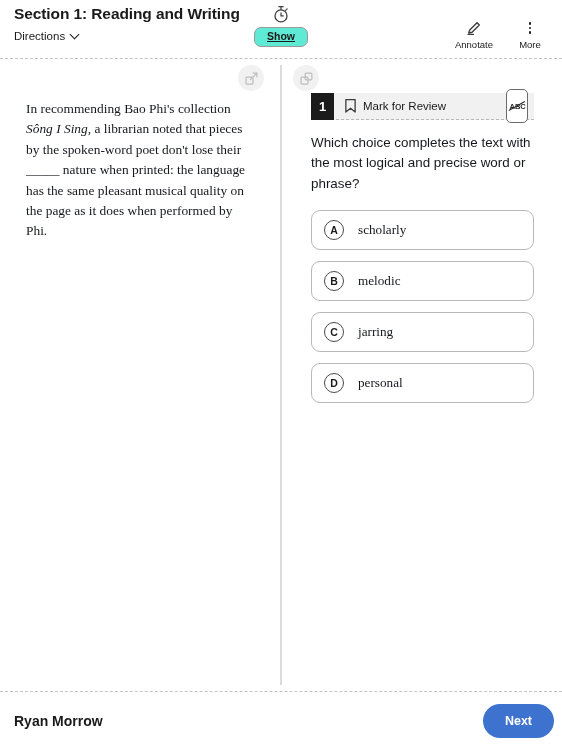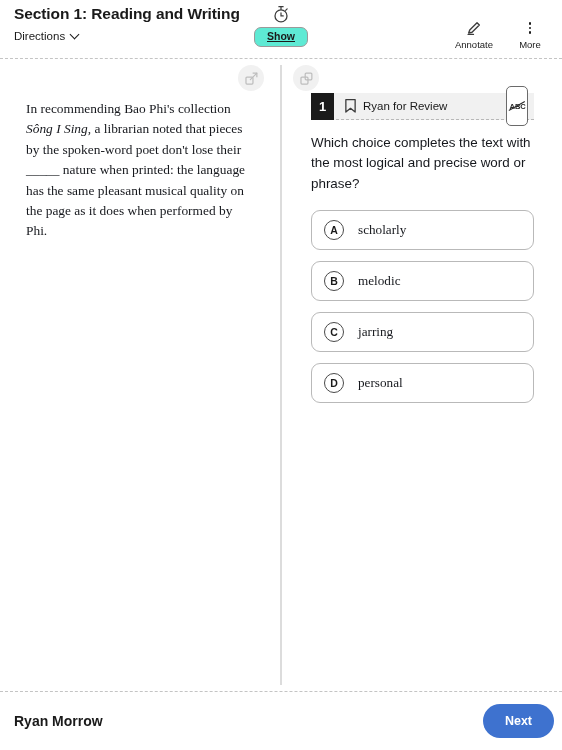--- a/index.html
+++ b/index.html
@@ -220,21 +220,21 @@
     align-items: center;
     gap: 6px;
     margin-left: 10px;
     cursor: pointer;
   }
   .bookmark-icon { width: 13px; height: 16px; display: block; }
   .mark-review-label { font-size: 11.5px; color: #1a1a1a; }
 
   .abc-btn {
     margin-left: auto;
-    width: 22px; height: 40px;
+    width: 22px; height: 34px;
     border: 1.2px solid #6a6a6a;
     border-radius: 5px;
     background: #fff;
     display: flex;
     align-items: center;
     justify-content: center;
     cursor: pointer;
     padding: 0;
   }
   .abc-icon { width: 18px; height: 14px; display: block; }
@@ -418,21 +418,21 @@
         </svg>
       </button>
 
       <div class="qbar">
         <div class="qnum">1</div>
 
         <div class="mark-review">
           <svg class="bookmark-icon" viewBox="0 0 14 17">
             <path d="M2 1.6 h10 v13.4 l-5 -4 -5 4 Z" fill="none" stroke="#3c3c3c" stroke-width="1.4" stroke-linejoin="round"></path>
           </svg>
-          <span class="mark-review-label">Ryan for Review</span>
+          <span class="mark-review-label">Mark for Review</span>
         </div>
 
         <button class="abc-btn">
           <svg class="abc-icon" viewBox="0 0 20 14">
             <text x="1.6" y="10.4" font-family="Liberation Sans, sans-serif" font-size="8.4" font-weight="700" fill="#2a2a2a">ABC</text>
             <path d="M1.4 11.6 L18.2 2.2" stroke="#2a2a2a" stroke-width="1.25" stroke-linecap="round"></path>
           </svg>
         </button>
       </div>
 

